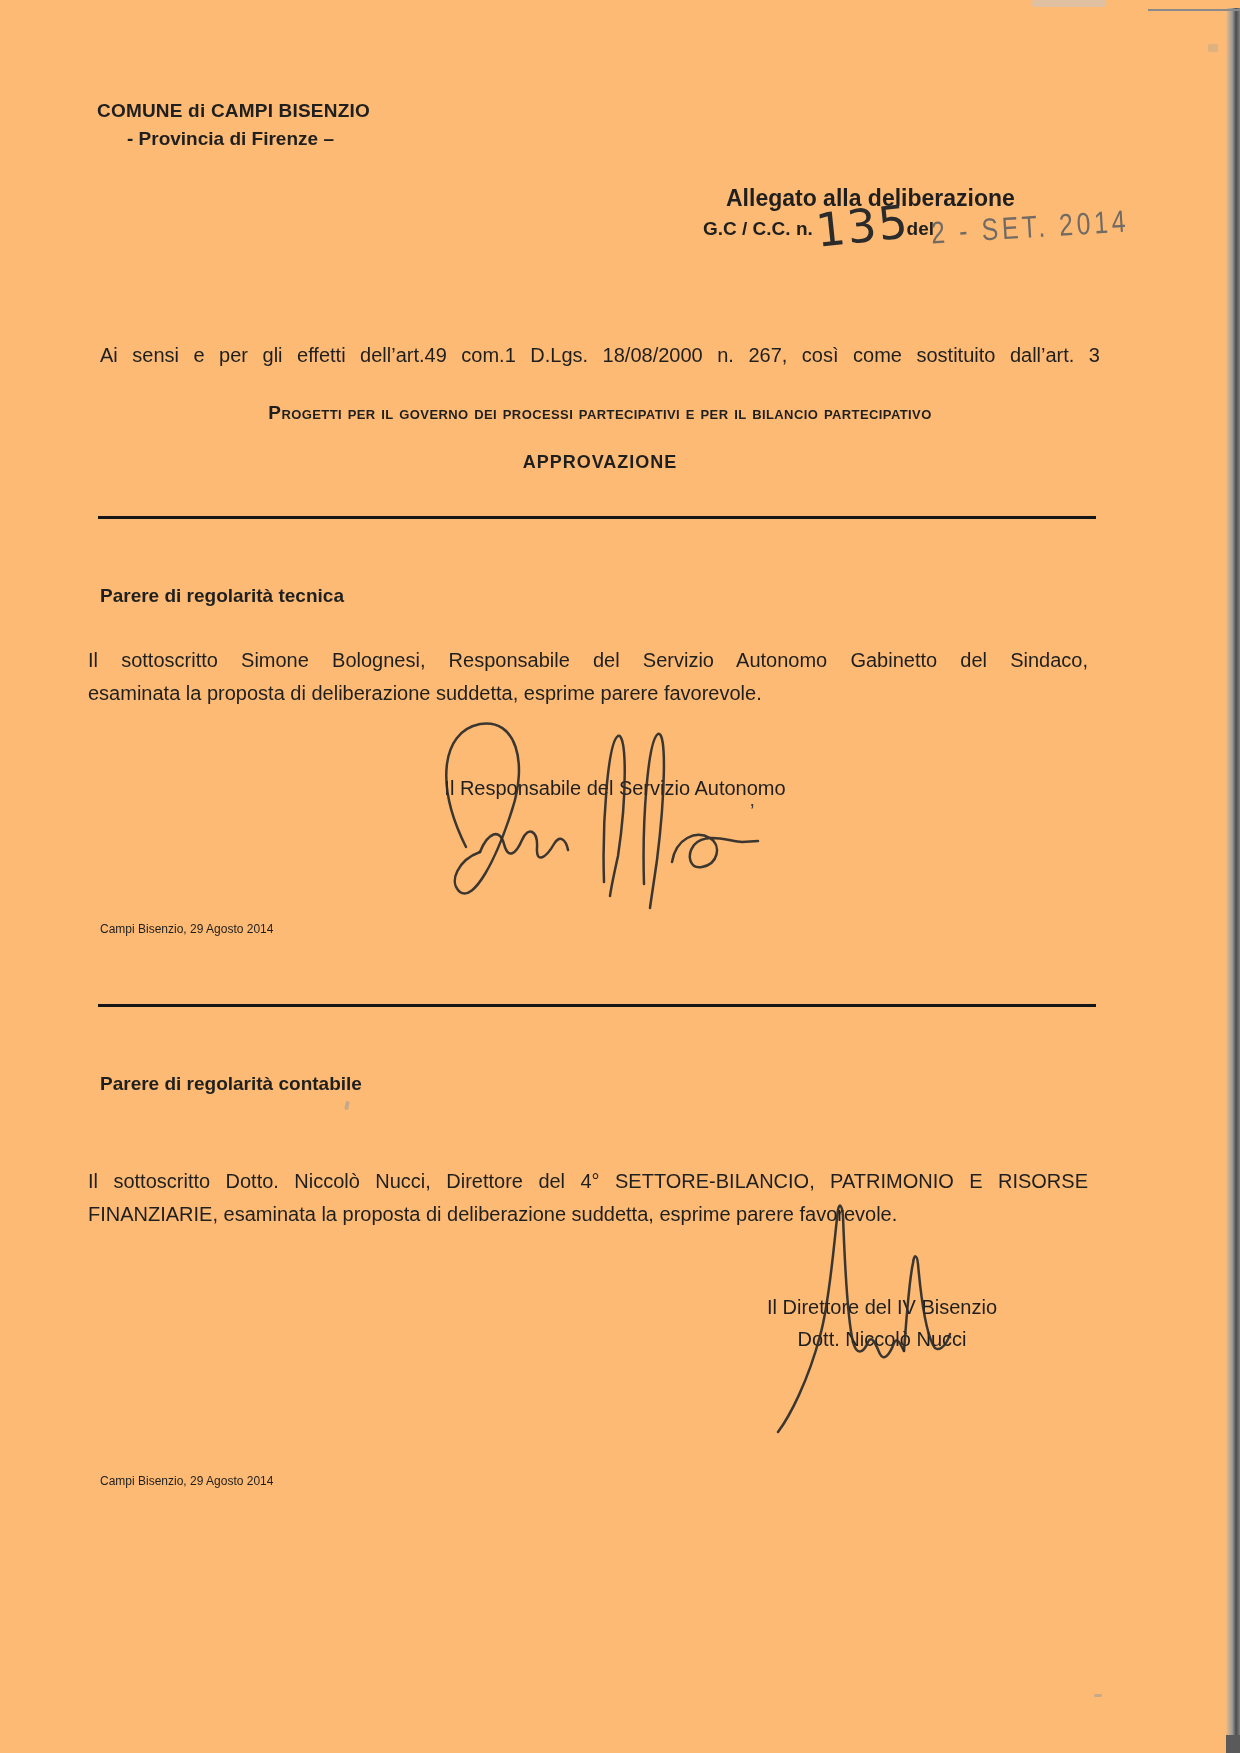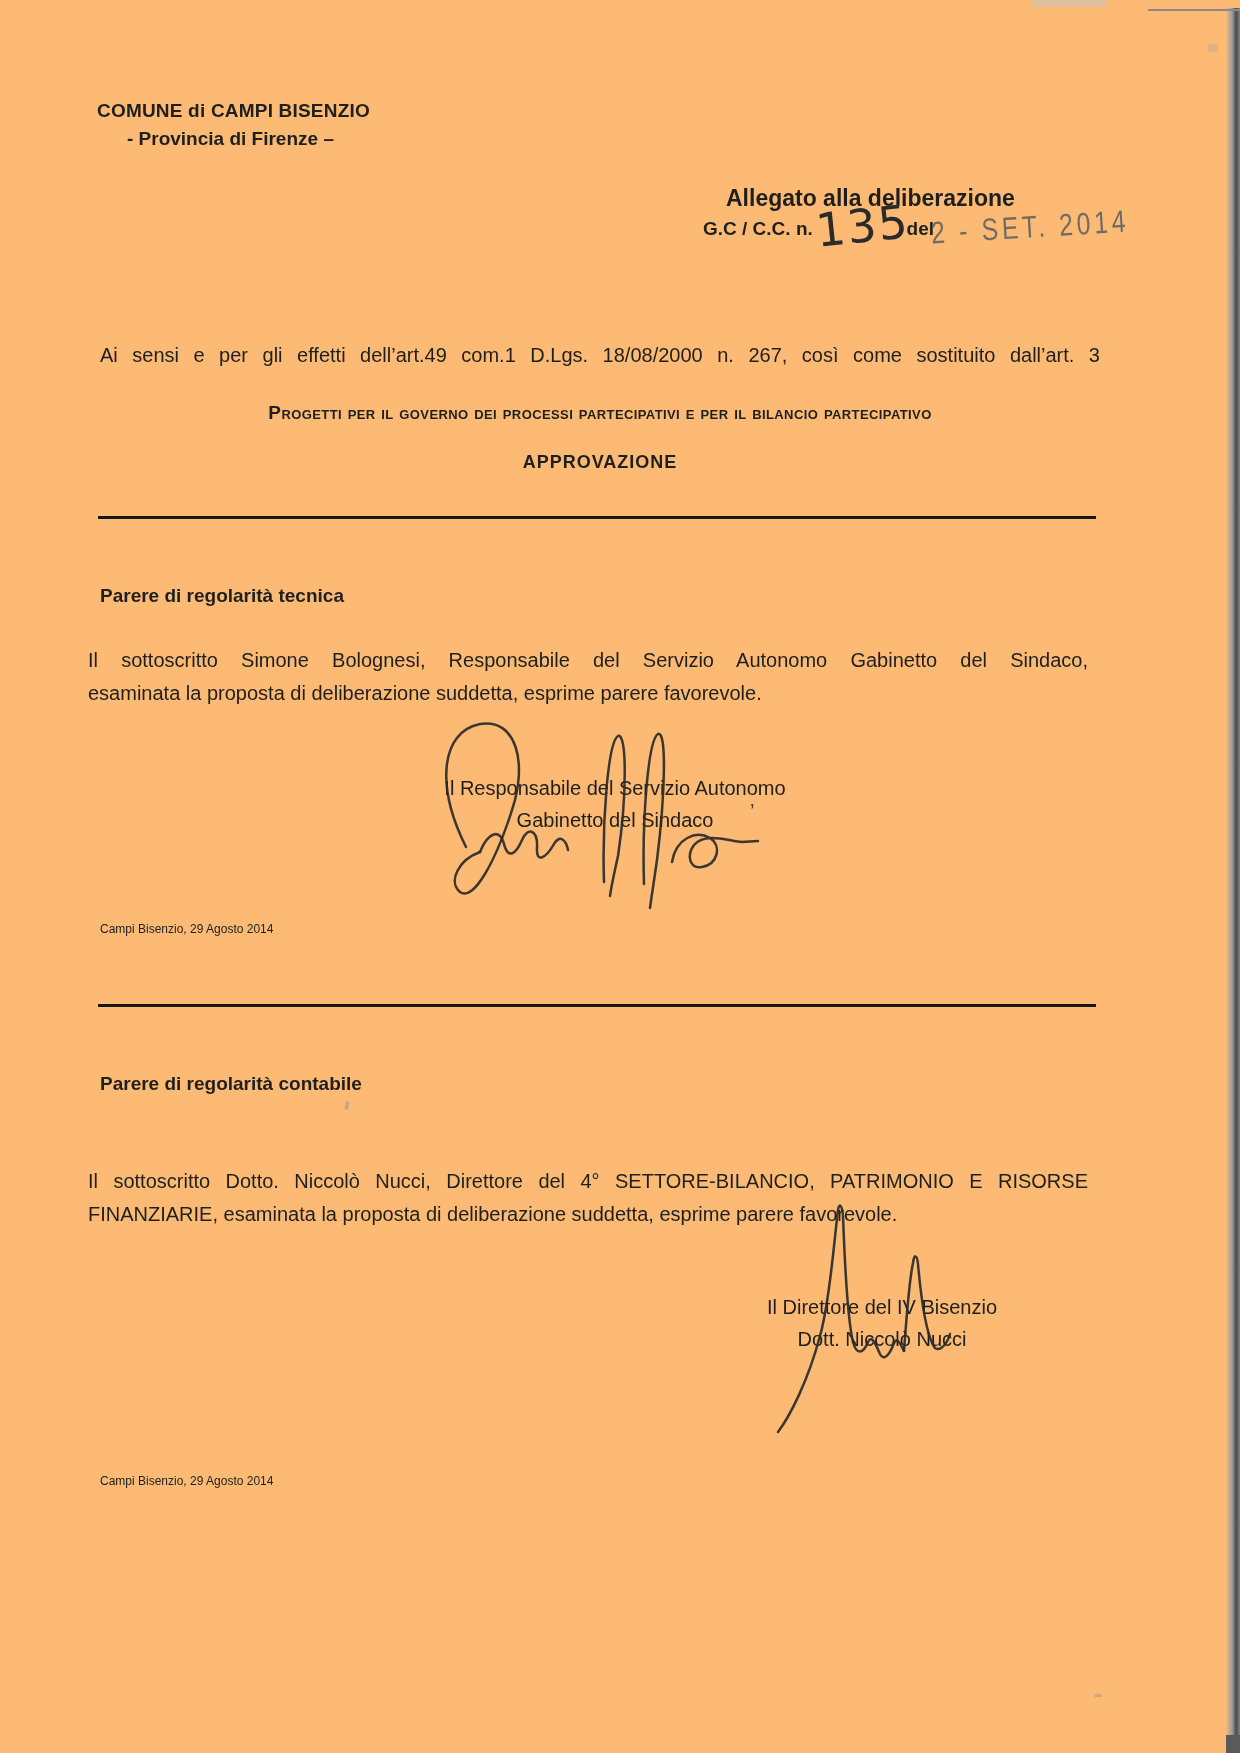--- a/index.html
+++ b/index.html
@@ -114,21 +114,20 @@
   <div class="abs rule rule-1"></div>
 
   <div class="abs section-heading heading-tec">Parere di regolarità tecnica</div>
   <div class="abs body-par body-tec">
     <div class="jline">Il sottoscritto Simone Bolognesi, Responsabile del Servizio Autonomo Gabinetto del Sindaco,</div>
     <div class="lline">esaminata la proposta di deliberazione suddetta, esprime parere favorevole.</div>
   </div>
 
   <div class="abs sig-block sig-block-tec">
     <div>Il Responsabile del Servizio Autonomo</div>
-    <div>Gabinetto del Sindaco</div>
   </div>
   <div class="abs stray-mark">’</div>
 
   <svg class="abs sig-svg" style="left:396px; top:692px;" width="384" height="228" viewBox="0 0 384 228" aria-hidden="true">
     <path d="M 70,155 C 40,95 44,40 84,32 C 120,26 132,70 116,118 C 100,168 78,210 64,200 C 52,190 62,168 84,160"></path>
     <path d="M 84,160 C 92,140 104,136 108,152 C 112,168 120,162 126,148 C 132,134 142,138 141,156 C 140,172 150,166 158,152 C 164,142 170,148 172,158"></path>
     <path d="M 208,190 C 206,130 212,50 222,44 C 231,40 231,104 222,164 C 218,182 215,196 214,204"></path>
     <path d="M 248,192 C 246,128 252,48 262,42 C 271,38 269,104 261,168 C 257,196 255,208 254,216"></path>
     <path d="M 276,170 C 280,146 300,138 314,146 C 326,154 322,172 306,175 C 294,177 290,164 298,153 C 310,140 332,149 346,150 L 362,149"></path>
   </svg>

